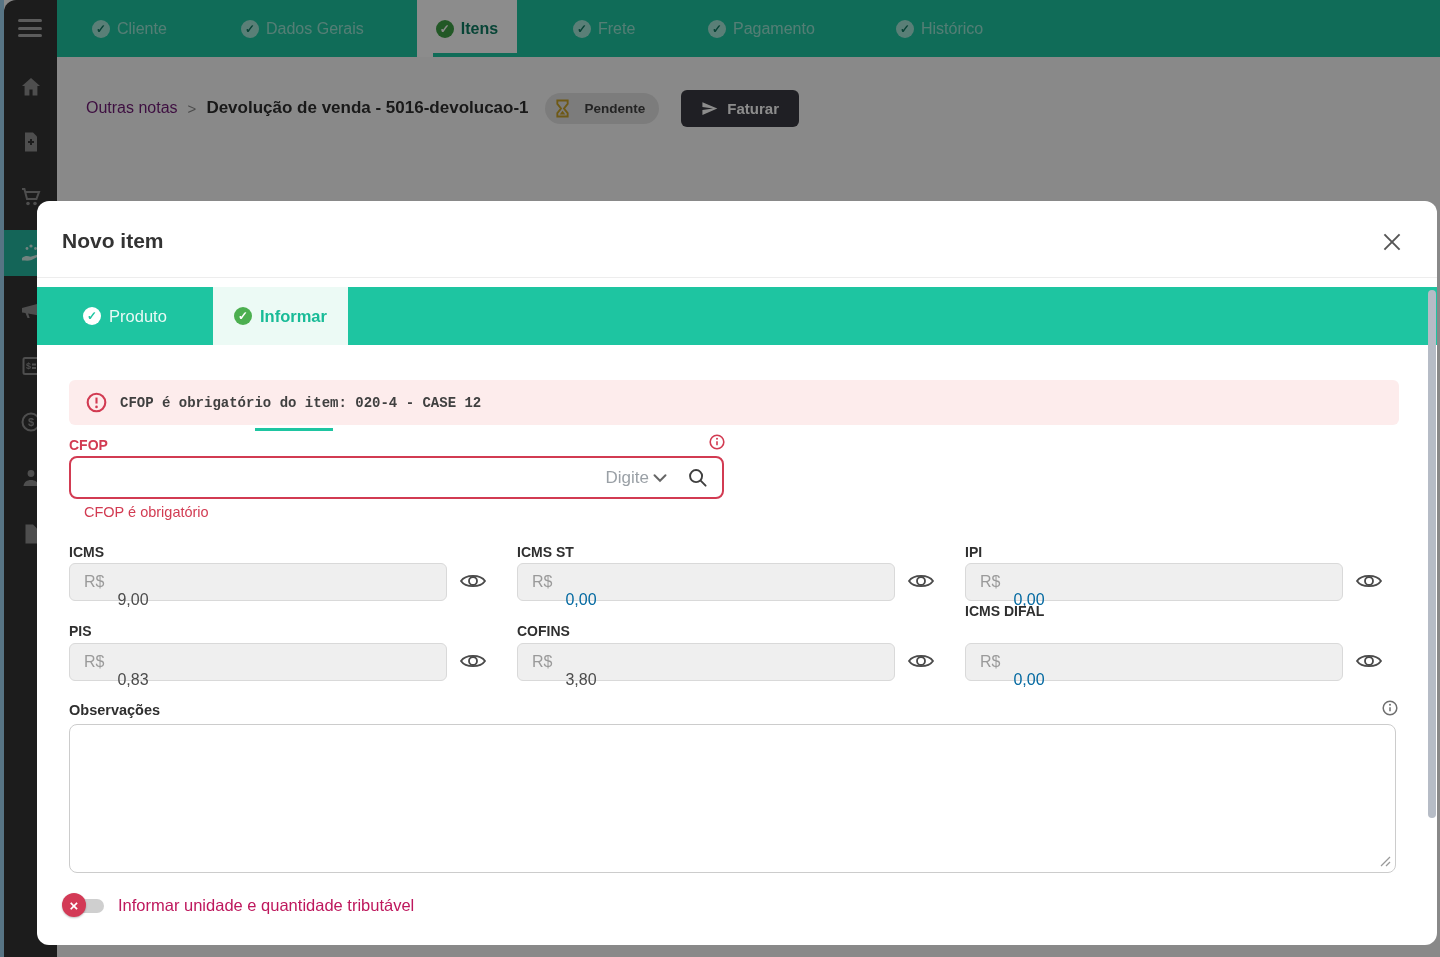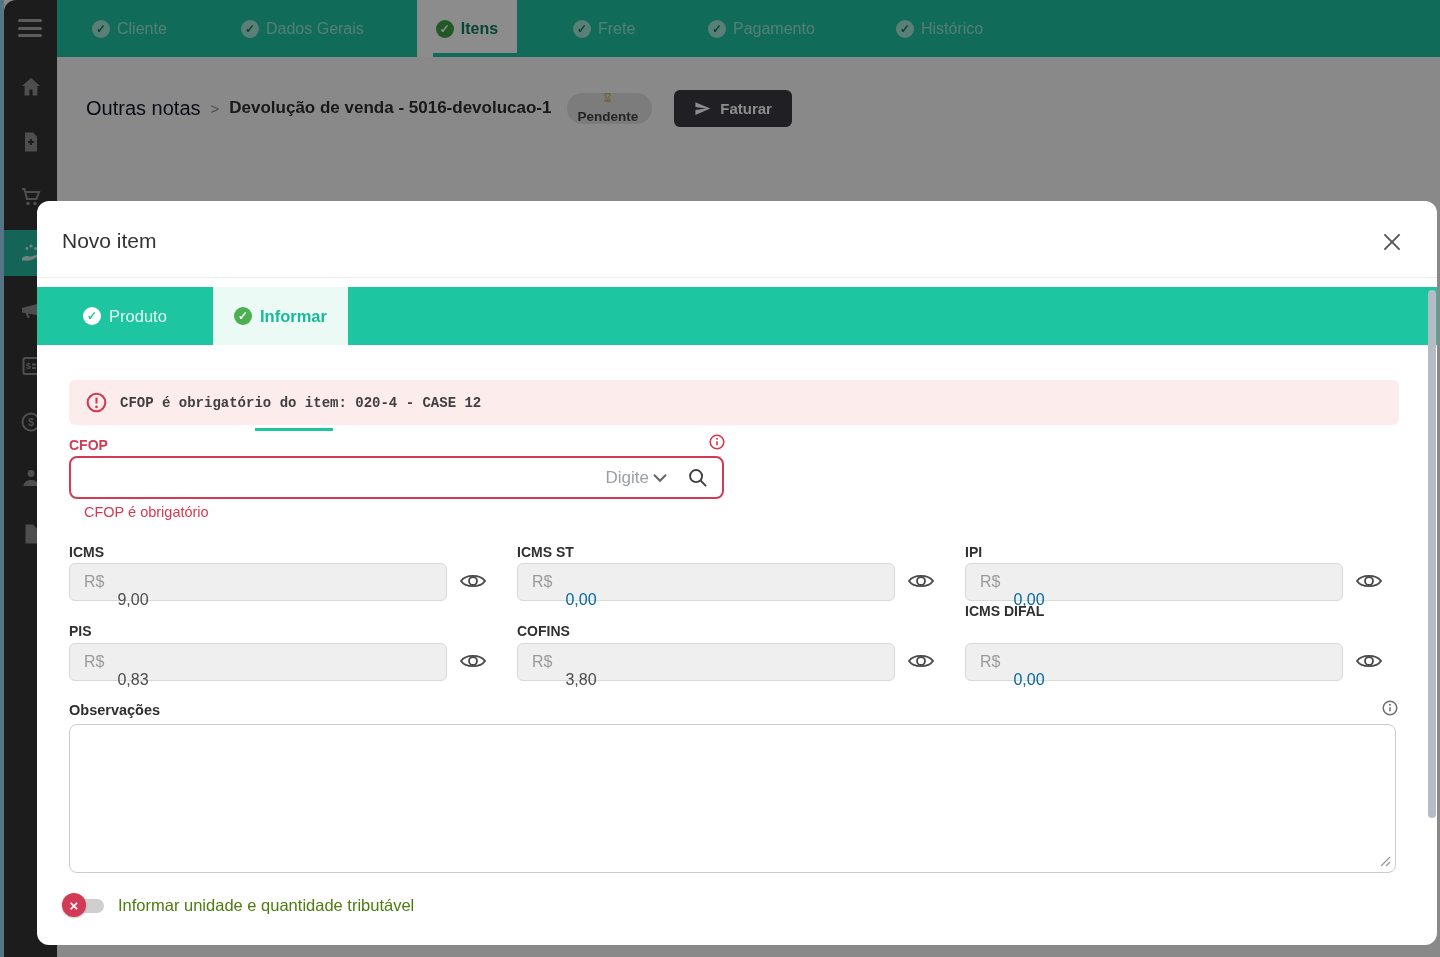--- a/index.html
+++ b/index.html
@@ -25,37 +25,37 @@
     font-size:16px; color:rgba(255,255,255,0.55); cursor:pointer; }
   .chk { width:18px; height:18px; border-radius:50%; background:rgba(255,255,255,0.6);
     color:#117a63; font-size:12px; font-weight:700; display:flex; align-items:center; justify-content:center; }
   .top-tab.active-box { left:360px; width:100px; background:#ffffff; justify-content:center; }
   .top-tab.active-box .label { color:#0e7d63; font-weight:700; }
   .top-tab.active-box .chk { background:#3fa046; color:#fff; }
   .top-underline { position:absolute; left:376px; bottom:0; width:84px; height:4px; background:#1ec5a1; }
 
   
   .crumb-row { position:absolute; left:86px; top:88px; height:40px; display:flex; align-items:center; gap:10px; }
-  .crumb-parent { color:#0f172a; font-size:20px; cursor:pointer; }
+  .crumb-parent { color:#701a75; font-size:16px; cursor:pointer; }
   .crumb-sep { color:#8a8a8a; font-size:15px; }
   .crumb-current { color:#2f2f2f; font-size:17px; font-weight:700; }
-  .badge { display:flex; align-items:center; gap:7px; background:#e2e2e2; border-radius:16px;
-    height:31px; padding:0 14px 0 10px; margin-left:6px;flex-direction:column; }
+  .badge { display:flex; align-items:center; gap:15px; background:#e2e2e2; border-radius:16px;
+    height:31px; padding:0 14px 0 10px; margin-left:6px; }
   .badge .txt { font-size:13.5px; color:#424242; font-weight:600; }
   .btn-faturar { display:flex; align-items:center; gap:9px; background:#3a3a42; color:#fff;
     border:none; border-radius:6px; height:37px; padding:0 20px; margin-left:12px;
     font-size:15px; font-weight:700; font-family:inherit; cursor:pointer; }
 
   
   .dim { position:absolute; inset:0; background:rgba(0,0,0,0.45); z-index:10; }
 
   
   .modal { position:absolute; left:37px; top:201px; width:1400px; height:744px; background:#fff;
     border-radius:12px; z-index:20; }
-  .modal-title { position:absolute; left:25px; top:28px; font-size:21px; font-weight:400; color:#333; }
+  .modal-title { position:absolute; left:25px; top:28px; font-size:21px; font-weight:700; color:#333; }
   .modal-close { position:absolute; right:32px; top:28px; width:26px; height:26px; cursor:pointer; }
   .modal-divider { position:absolute; left:0; top:76px; width:100%; height:1px; background:#ededed; }
 
   .tabbar { position:absolute; left:0; top:86px; width:1400px; height:58px; background:#1ec5a1; }
   .m-tab { position:absolute; top:0; height:58px; display:flex; align-items:center; justify-content:center;
     gap:8px; font-size:16.5px; cursor:pointer; }
   .m-tab.produto { left:0; width:176px; color:rgba(255,255,255,0.9); }
   .m-tab.produto .chk { background:#ffffff; color:#1ec5a1; }
   .m-tab.impostos { left:176px; width:135px; background:#ecfaf5; color:#18bb97; font-weight:700; }
   .m-tab.impostos .chk { background:#4caf50; color:#fff; }
@@ -89,21 +89,21 @@
   .obs-area { position:absolute; left:32px; top:523px; width:1327px; height:149px; border:1px solid #ccc;
     border-radius:8px; resize:none; font-family:inherit; font-size:15px; padding:10px 12px; outline:none; }
   .obs-grip { position:absolute; left:1340px; top:652px; width:14px; height:14px; pointer-events:none; }
 
   .toggle-row { position:absolute; left:25px; top:690px; height:28px; display:flex; align-items:center; }
   .switch { position:relative; width:42px; height:26px; cursor:pointer; }
   .switch .track { position:absolute; left:2px; top:7px; width:40px; height:14px; background:#cfcfcf; border-radius:7px; }
   .switch .knob { position:absolute; left:0; top:1px; width:24px; height:24px; border-radius:50%;
     background:#d33a56; color:#fff; display:flex; align-items:center; justify-content:center;
     font-size:15px; font-weight:700; box-shadow:0 1px 2px rgba(0,0,0,0.25); }
-  .toggle-label { margin-left:14px; font-size:16.5px; color:#4d7c0f; }
+  .toggle-label { margin-left:14px; font-size:16.5px; color:#be185d; }
 
   .m-scrollbar { position:absolute; left:1391px; top:89px; width:8px; height:528px;
     background:#b6bcc6; border-radius:4px; cursor:pointer; }
 </style>
 </head>
 <body>
 
 <div class="page">
 
   <div class="edge-strip"></div>

